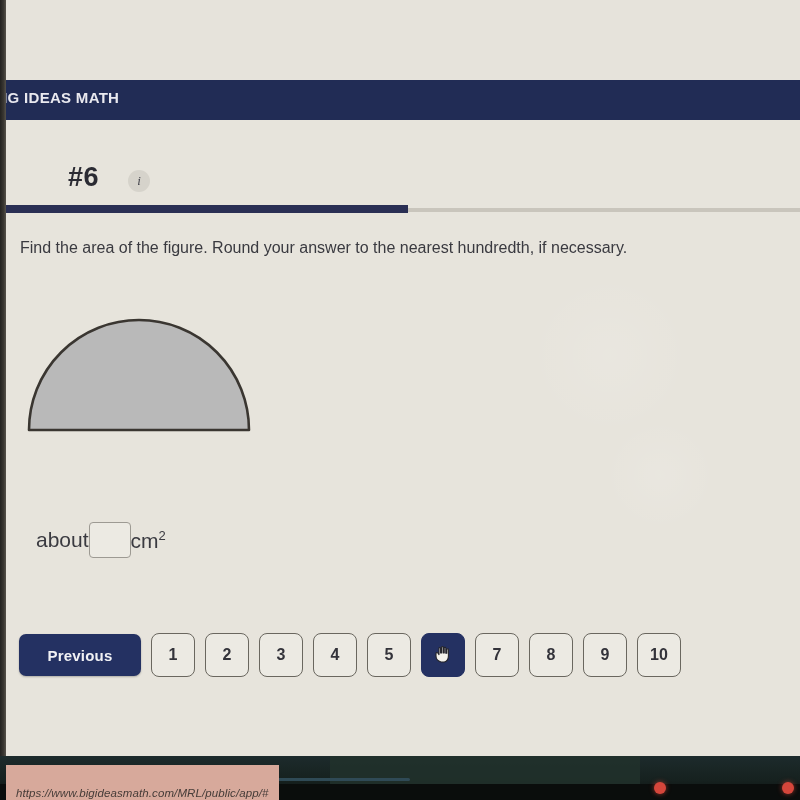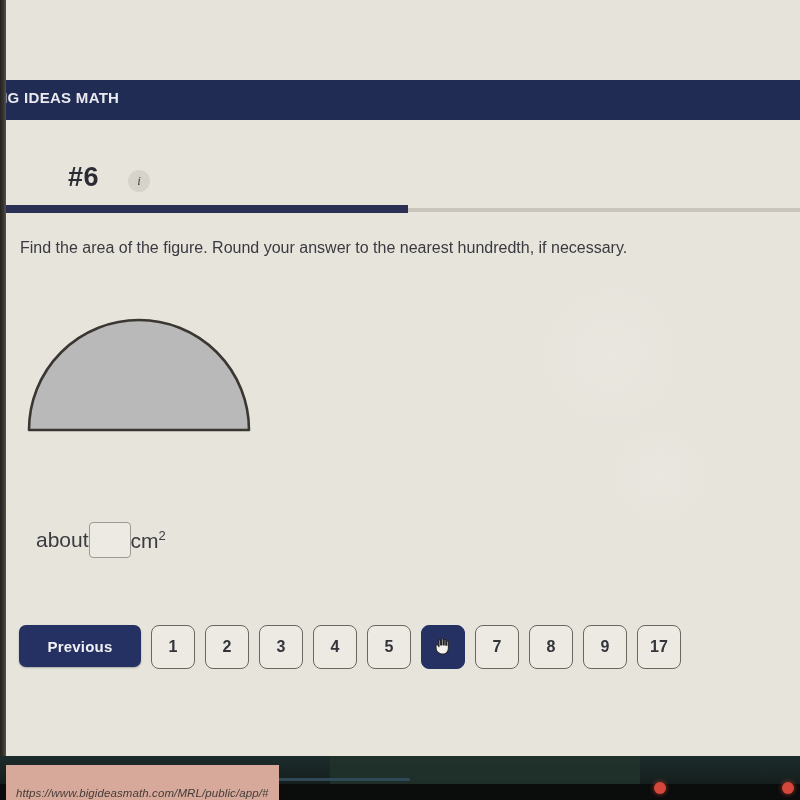--- a/index.html
+++ b/index.html
@@ -170,20 +170,21 @@
     font-size: 13px;
     vertical-align: super;
   }
 
   
   .pager {
     position: absolute;
     left: 0; top: 505px;
     width: 800px; height: 60px;
     display: flex;
+    align-items: center;
     gap: 10px;
     padding-left: 19px;
     box-sizing: border-box;
   }
   .btn-wide {
     height: 42px;
     min-width: 122px;
     padding: 0 14px;
     border-radius: 7px;
     background: #243164;
@@ -328,21 +329,21 @@
 
       <div class="btn-num active">
         <svg class="cursor-hand" viewBox="0 0 24 24">
           <path d="M10 20 C6.6 19 5 16.6 5 14 L5 11.6 C5 10.6 6.2 10.2 6.8 11 L8 12.6 L8 6.2 C8 5.2 9.6 5.2 9.6 6.2 L9.6 11 L10.6 11 L10.6 5.2 C10.6 4.2 12.2 4.2 12.2 5.2 L12.2 11 L13.2 11 L13.2 6 C13.2 5 14.8 5 14.8 6 L14.8 11.2 L15.8 11.2 L15.8 7.6 C15.8 6.6 17.4 6.6 17.4 7.6 L17.4 14 C17.4 17 16 19.3 13.4 20 Z" fill="#f4f2ec" stroke="#25252b" stroke-width="1.1" stroke-linejoin="round"></path>
         </svg>
       </div>
 
       <div class="btn-num">7</div>
       <div class="btn-num">8</div>
       <div class="btn-num">9</div>
-      <div class="btn-num">17</div>
+      <div class="btn-num">10</div>
 
     </div>
   </div>
 
   <div class="left-bezel"></div>
 
   <div class="statusbar">https://www.bigideasmath.com/MRL/public/app/#</div>
 
   <div class="desk">
     <div class="desk-greenish"></div>

